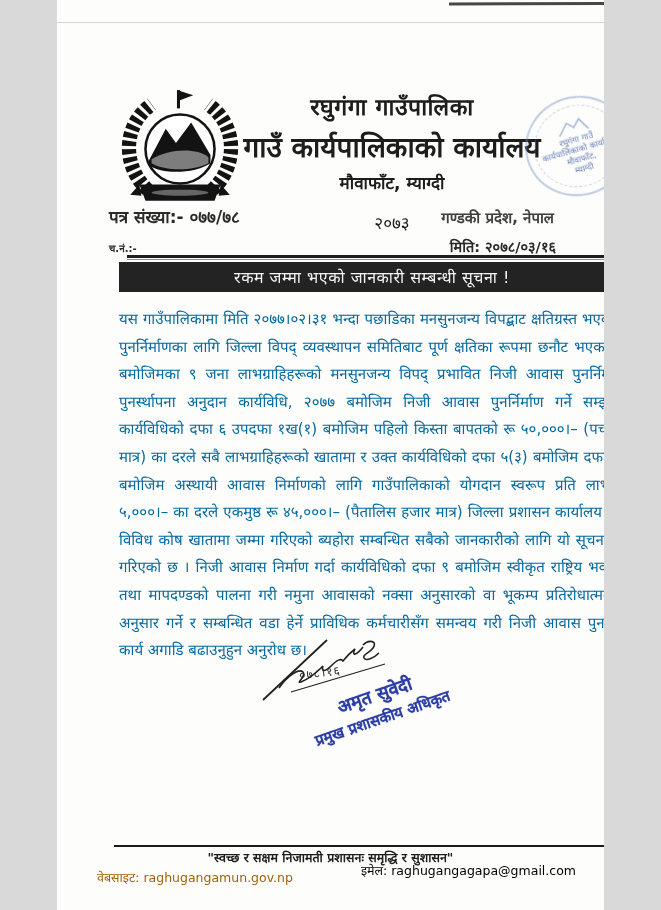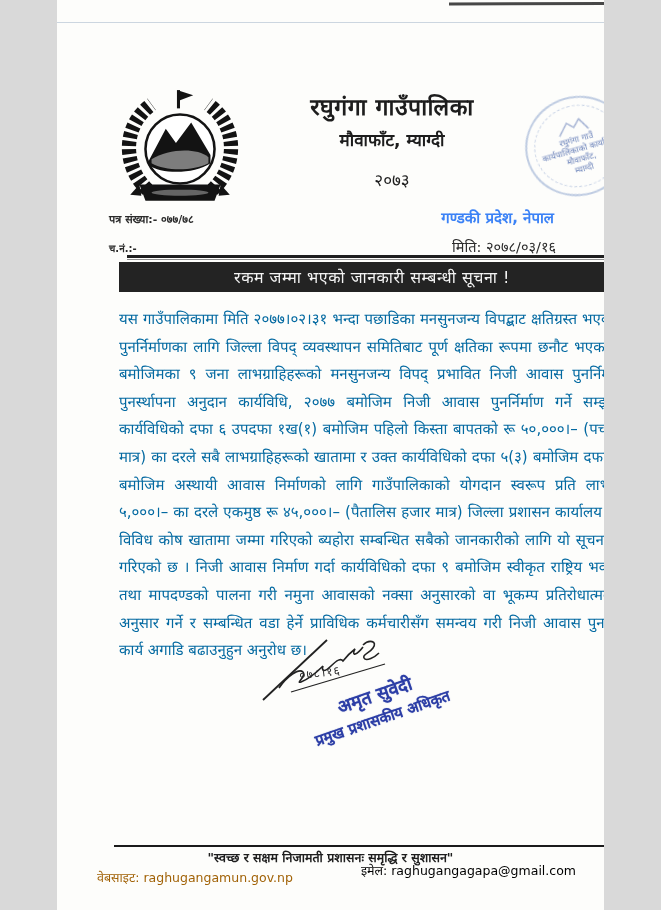--- a/index.html
+++ b/index.html
@@ -30,24 +30,24 @@
     font-size:8.5px; line-height:10px; text-align:center;
   }
   .seal .seal-hill { opacity:0.65; }
   .seal .seal-line { white-space:nowrap; }
   .seal::before {
     content:""; position:absolute; inset:7px; border-radius:50%;
     border:1px dashed rgba(116,144,196,0.4);
   }
 
   
-  .meta-letterno { position:absolute; left:52px; top:211px; font-size:11px; font-weight:600; }
+  .meta-letterno { position:absolute; left:52px; top:205px; font-size:17px; font-weight:600; }
   .meta-refno    { position:absolute; left:52px; top:241px; font-size:10px; font-weight:600; }
-  .meta-province { position:absolute; right:50px; top:207px; font-size:15px; font-weight:800; color:#3b82f6; }
-  .meta-date     { position:absolute; right:48px; top:236px; font-size:14.5px; font-weight:400; }
+  .meta-province { position:absolute; right:50px; top:207px; font-size:15px; font-weight:800; color:#404040; }
+  .meta-date     { position:absolute; right:48px; top:236px; font-size:14.5px; font-weight:700; }
   .meta-rule     { position:absolute; left:70px; top:255px; width:512px; }
   .meta-rule .thick { height:3px; background:#1f1f1f; }
   .meta-rule .thin  { height:1px; background:#8f8f8f; margin-top:1px; }
 
   
   .banner {
     position:absolute; left:62px; top:262px; width:506px; height:30px;
     background:#232323; color:#f4f4f4;
     display:flex; align-items:center; justify-content:center;
     font-size:16px; letter-spacing:0.5px;
@@ -99,20 +99,21 @@
       <path d="M36,72 C52,62 80,60 92,70 L92,76 C76,84 50,84 36,76 z" fill="#ffffff" opacity="0.45"></path>
       <path d="M24,97 L104,97 L98,113 L30,113 z" fill="#131313"></path>
       <path d="M24,97 l-9,10 11,1 z" fill="#131313"></path>
       <path d="M104,97 l9,10 -11,1 z" fill="#131313"></path>
       <ellipse cx="64" cy="105" rx="28" ry="3" fill="#ffffff" opacity="0.35"></ellipse>
     </svg>
   </div>
 
   <div class="head-titles">
     <div class="head-muni">रघुगंगा गाउँपालिका</div>
+    <div class="head-office">गाउँ कार्यपालिकाको कार्यालय</div>
     <div class="head-addr">मौवाफाँट, म्याग्दी</div>
     <div class="head-year">२०७३</div>
   </div>
 
   <div class="seal">
     <svg class="seal-hill" width="34" height="16" viewBox="0 0 34 16">
       <path d="M2,14 L12,3 L18,9 L25,2 L32,14" fill="none" stroke="rgba(66,96,168,0.7)" stroke-width="1.5"></path>
     </svg>
     <div class="seal-line">रघुगंगा गाउँ</div>
     <div class="seal-line">कार्यपालिकाको कार्यालय</div>

